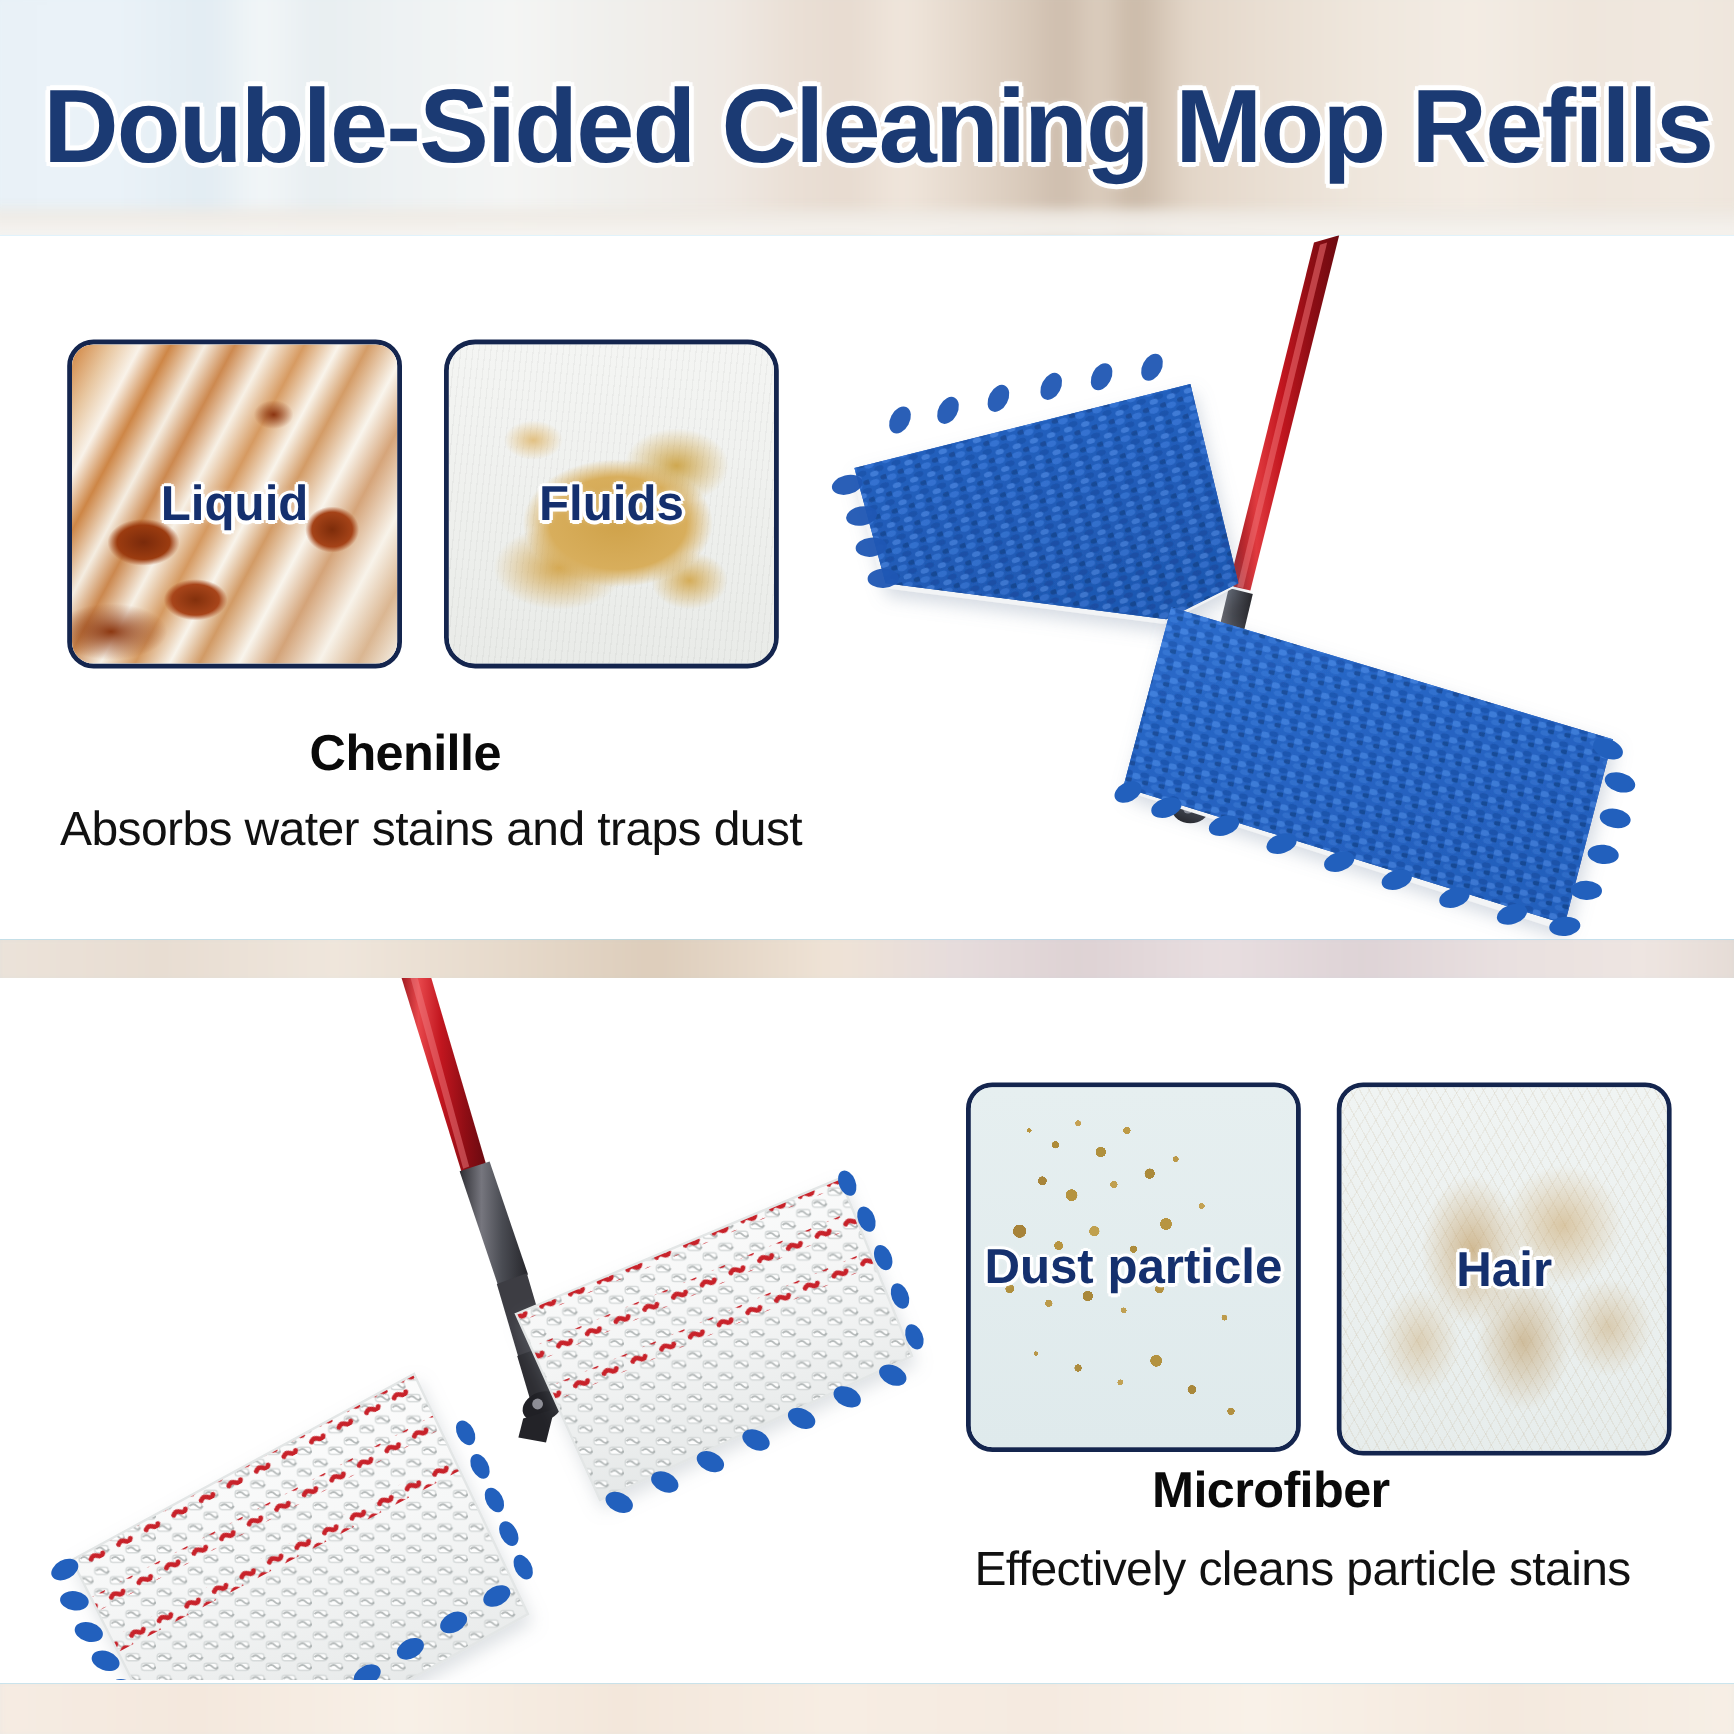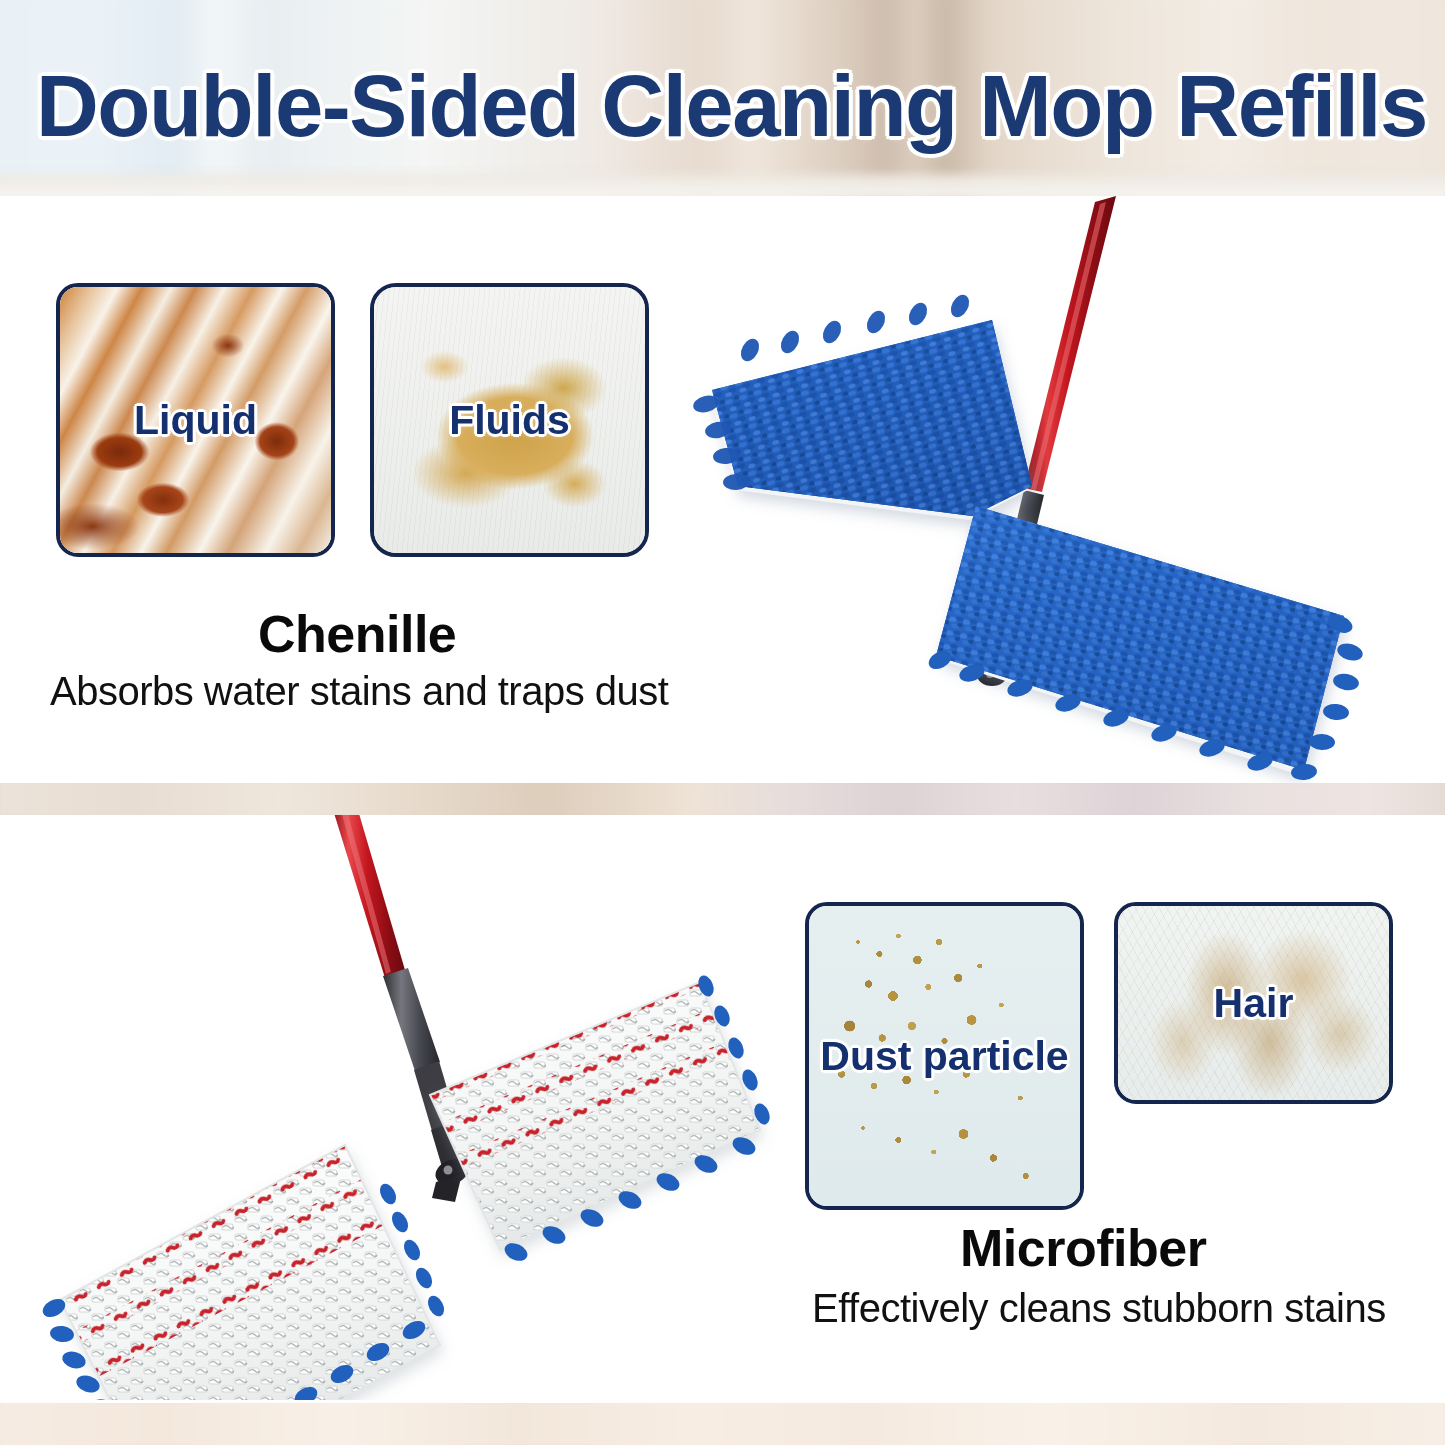--- a/index.html
+++ b/index.html
@@ -163,21 +163,21 @@
       radial-gradient(ellipse 55px 80px at 56% 70%, rgba(188,153,98,.58) 0%, rgba(188,153,98,0) 72%),
       radial-gradient(ellipse 45px 60px at 24% 70%, rgba(201,168,114,.45) 0%, rgba(201,168,114,0) 74%),
       radial-gradient(ellipse 50px 55px at 82% 66%, rgba(197,163,108,.48) 0%, rgba(197,163,108,0) 74%),
       repeating-linear-gradient(62deg, rgba(160,125,72,.10) 0 1px, rgba(0,0,0,0) 1px 7px),
       repeating-linear-gradient(-58deg, rgba(160,125,72,.08) 0 1px, rgba(0,0,0,0) 1px 9px),
       linear-gradient(180deg, #f0f4f3, #e7edec);
   }
 
   
   .feat-title {
-    position: absolute; font-size: 52px; font-weight: bold;
+    position: absolute; font-size: 42px; font-weight: bold;
     color: #0a0a0a; white-space: nowrap; letter-spacing: -0.5px;
   }
   .feat-sub {
     position: absolute; font-size: 40px; font-weight: normal;
     color: #111; white-space: nowrap; letter-spacing: -0.5px;
   }
 
   
   .mop-stage { position: absolute; overflow: hidden; }
   .mop-stage svg { display: block; }
@@ -319,27 +319,27 @@
     <div class="sd-bg"></div>
   </div>
 
   <div class="panel panel-bottom">
 
     <div class="card" style="left:805px; top:87px; width:279px; height:308px;">
       <div class="card-img art-dust"></div>
       <div class="card-label">Dust particle</div>
     </div>
 
-    <div class="card" style="left:1114px; top:87px; width:279px; height:202px;">
+    <div class="card" style="left:1114px; top:87px; width:279px; height:311px;">
       <div class="card-img art-hair"></div>
       <div class="card-label">Hair</div>
     </div>
 
     <div class="feat-title" style="left:960px; top:403px;">Microfiber</div>
-    <div class="feat-sub" style="left:812px; top:471px;">Effectively cleans stubborn stains</div>
+    <div class="feat-sub" style="left:812px; top:471px;">Effectively cleans particle stains</div>
 
     <div class="mop-stage" style="left:0px; top:-15px; width:790px; height:600px;">
       <svg width="790" height="600" viewBox="0 0 790 600" xmlns="http://www.w3.org/2000/svg">
         <defs>
           <linearGradient id="poleRed2" x1="0" y1="0" x2="1" y2="0">
             <stop offset="0%" stop-color="#8a0d14"></stop>
             <stop offset="25%" stop-color="#e8484c"></stop>
             <stop offset="50%" stop-color="#c2161f"></stop>
             <stop offset="78%" stop-color="#8d0d14"></stop>
             <stop offset="100%" stop-color="#690a10"></stop>

